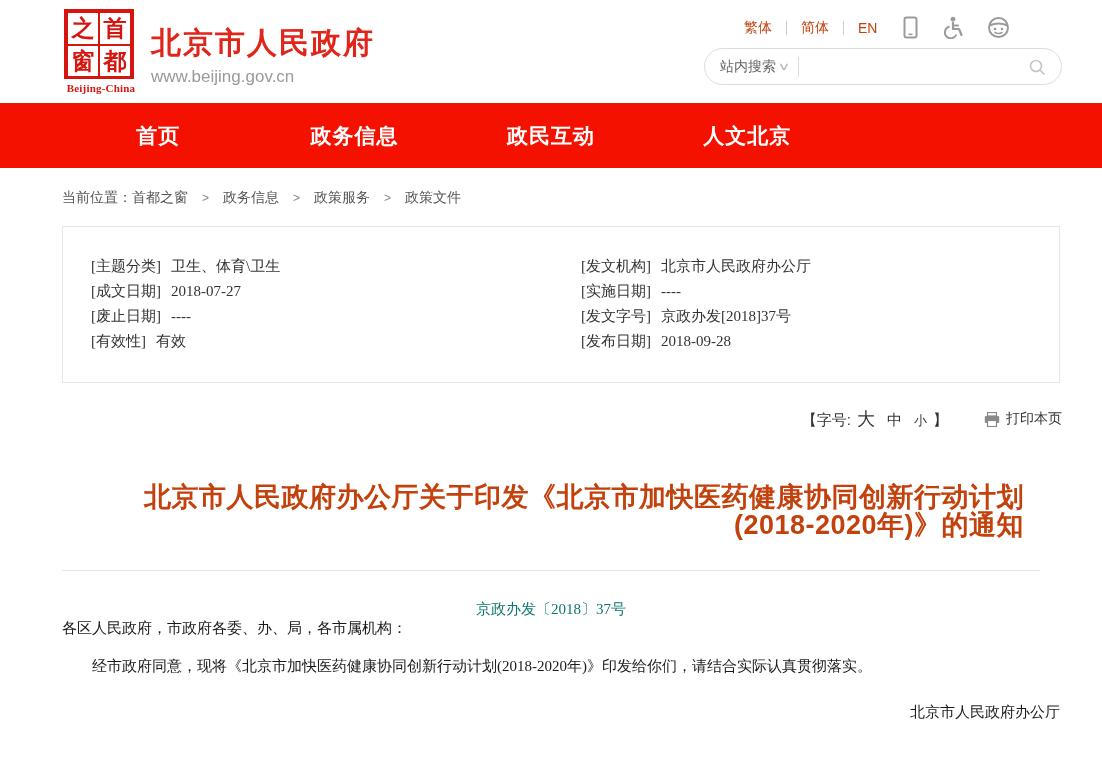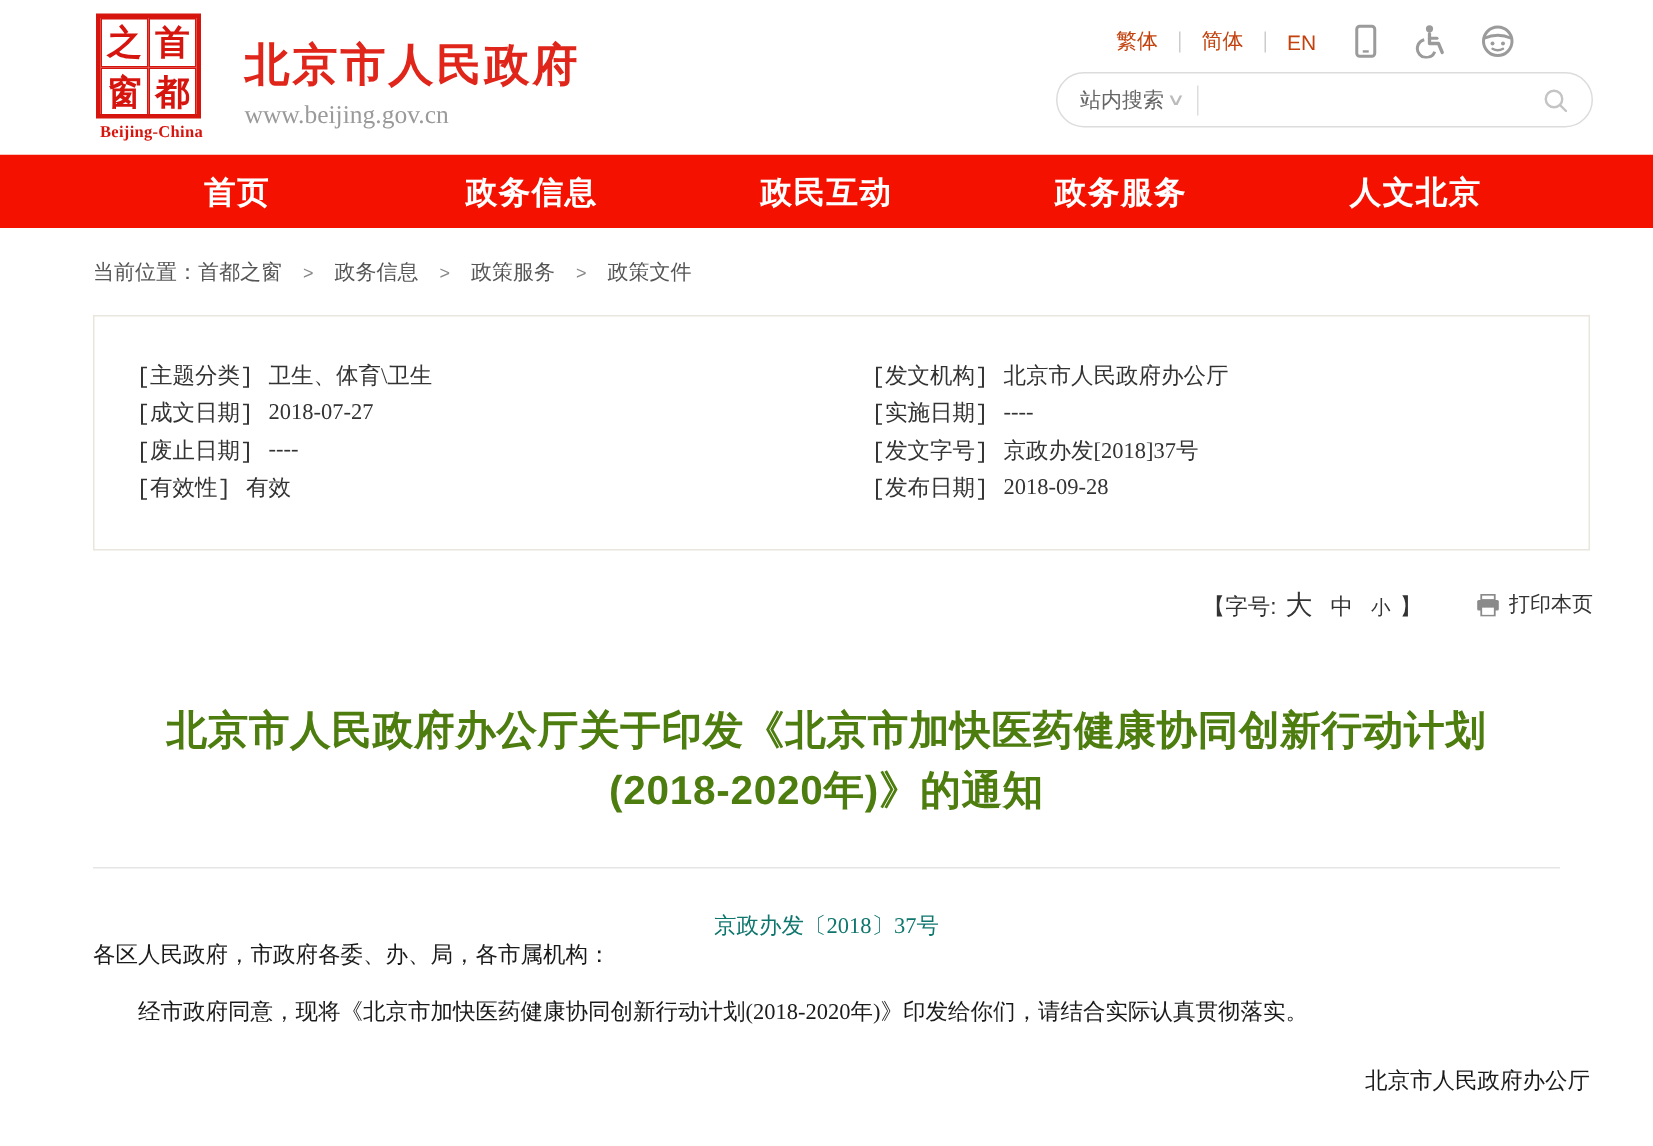--- a/index.html
+++ b/index.html
@@ -11,21 +11,21 @@
   .logo-wrap { position:absolute; left:64px; top:9px; display:flex; align-items:flex-start; }
   .seal { width:74px; }
   .seal-grid { width:70px; height:70px; border:3px solid #d6150f;
                display:grid; grid-template-columns:1fr 1fr; grid-template-rows:1fr 1fr; }
   .seal-cell { display:flex; align-items:center; justify-content:center;
                font-family:"Liberation Serif", serif; font-weight:bold;
                color:#d6150f; font-size:23px; border:1px solid #d6150f; }
   .seal-caption { color:#d6150f; font-size:11px; font-weight:bold;
                   font-family:"Liberation Serif", serif; text-align:center; margin-top:3px;
                   letter-spacing:0.2px; }
-  .site-text { margin-left:25px; padding-top:14px;font-family:Liberation Serif, serif; }
+  .site-text { margin-left:13px; padding-top:14px; }
   .site-name { color:#e0251a; font-size:30px; font-weight:bold; letter-spacing:2px; }
   .site-url  { color:#9a9a9a; font-size:17px; margin-top:3px; }
 
   .top-right { position:absolute; right:40px; top:16px; width:360px; }
   .lang-row { display:flex; align-items:center; justify-content:flex-start;
               color:#c2410c; font-size:14px; padding-left:42px; }
   .lang-link { cursor:pointer; }
   .lang-sep { width:1px; height:14px; background:#ccc; margin:0 14px; }
   .hdr-icons { display:flex; align-items:center; gap:24px; margin-left:26px; }
   .hdr-icon { cursor:pointer; display:flex; align-items:center; }
@@ -33,54 +33,54 @@
   .search-pill { position:absolute; right:40px; top:48px; width:358px; height:37px;
                  border:1px solid #dcdcdc; border-radius:19px; background:#fff;
                  display:flex; align-items:center; padding:0 15px; }
   .search-cat { color:#666; font-size:14px; display:flex; align-items:center; gap:4px; cursor:pointer; }
   .chevron { color:#bbb; font-size:11px; transform:scaleX(1.6); display:inline-block; }
   .search-divider { width:1px; height:20px; background:#ddd; margin:0 10px; }
   .search-input { flex:1; border:none; outline:none; font-size:14px; background:transparent; }
   .search-btn { cursor:pointer; display:flex; align-items:center; }
 
   
-  .nav { height:49px; background:#f41100; display:flex; padding:0 60px; }
+  .nav { height:65px; background:#f41100; display:flex; padding:0 60px; }
   .nav-item { width:20%; display:flex; align-items:center; justify-content:center;
               color:#fff; font-size:21px; font-weight:bold; cursor:pointer; letter-spacing:1px; }
 
   
   .breadcrumb { margin:21px 0 0 62px; font-size:14px; color:#555;
                 display:flex; align-items:center; }
   .crumb { cursor:pointer; }
   .crumb-sep { color:#888; margin:0 14px; font-size:12px; }
 
   
   .meta-box { margin:19px 42px 0 62px; border:1px solid #e9e6dd;
               padding:27px 0 28px 28px; display:flex;
               font-family:"Liberation Serif", serif; font-size:15px; color:#333; }
   .meta-col { width:50%; }
   .meta-col.right { padding-left:6px; }
   .meta-row { height:25px; display:flex; align-items:center; }
-  .meta-label { margin-right:10px;font-family:Liberation Mono, monospace; }
+  .meta-label { margin-right:10px; }
   .meta-value { }
 
   
   .toolbar { margin:24px 40px 0 0; display:flex; justify-content:flex-end;
              align-items:center; color:#333; font-size:15px; }
   .fontsize-group { display:flex; align-items:baseline; }
   .fz-size { cursor:pointer; margin:0 6px; }
   .fz-large { font-size:18px; }
   .fz-medium { font-size:15px; }
   .fz-small { font-size:13px; }
   .print-btn { display:flex; align-items:center; gap:6px; margin-left:36px;
                cursor:pointer; font-size:14px; color:#333; }
 
   
-  .article-title { margin:52px 78px 0; text-align:center; color:#4d7c0f;
-                   font-size:27px; font-weight:bold; line-height:40px; letter-spacing:0.5px; }
+  .article-title { margin:52px 78px 0; text-align:right; color:#c2410c;
+                   font-size:27px; font-weight:bold; line-height:28px; letter-spacing:0.5px; }
   .title-divider { margin:31px 62px 0 62px; border:none; border-top:1px solid #e5e5e5; height:0; }
   .doc-number { margin-top:29px; text-align:center; color:#0f766e;
                 font-family:"Liberation Serif", serif; font-size:15px; }
   .article-body { margin:0 42px 0 62px; font-family:"Liberation Serif", serif;
                   font-size:15px; color:#1a1a1a; }
   .para1 { }
   .para2 { margin-top:19px; text-indent:2em; }
   .signature { margin-top:27px; text-align:right; }
 
   svg { display:block; }
@@ -153,21 +153,20 @@
         <line x1="12.2" y1="12.2" x2="16" y2="16" stroke="#c4c4c4" stroke-width="1.6" stroke-linecap="round"></line>
       </svg>
     </span>
   </div>
 </div>
 
 <div class="nav">
   <div class="nav-item">首页</div>
   <div class="nav-item">政务信息</div>
   <div class="nav-item">政民互动</div>
-  <div class="nav-item">政务服务</div>
   <div class="nav-item">人文北京</div>
 </div>
 
 <div class="breadcrumb">
   <span>当前位置：</span>
   <span class="crumb">首都之窗</span>
   <span class="crumb-sep">&gt;</span>
   <span class="crumb">政务信息</span>
   <span class="crumb-sep">&gt;</span>
   <span class="crumb">政策服务</span>

